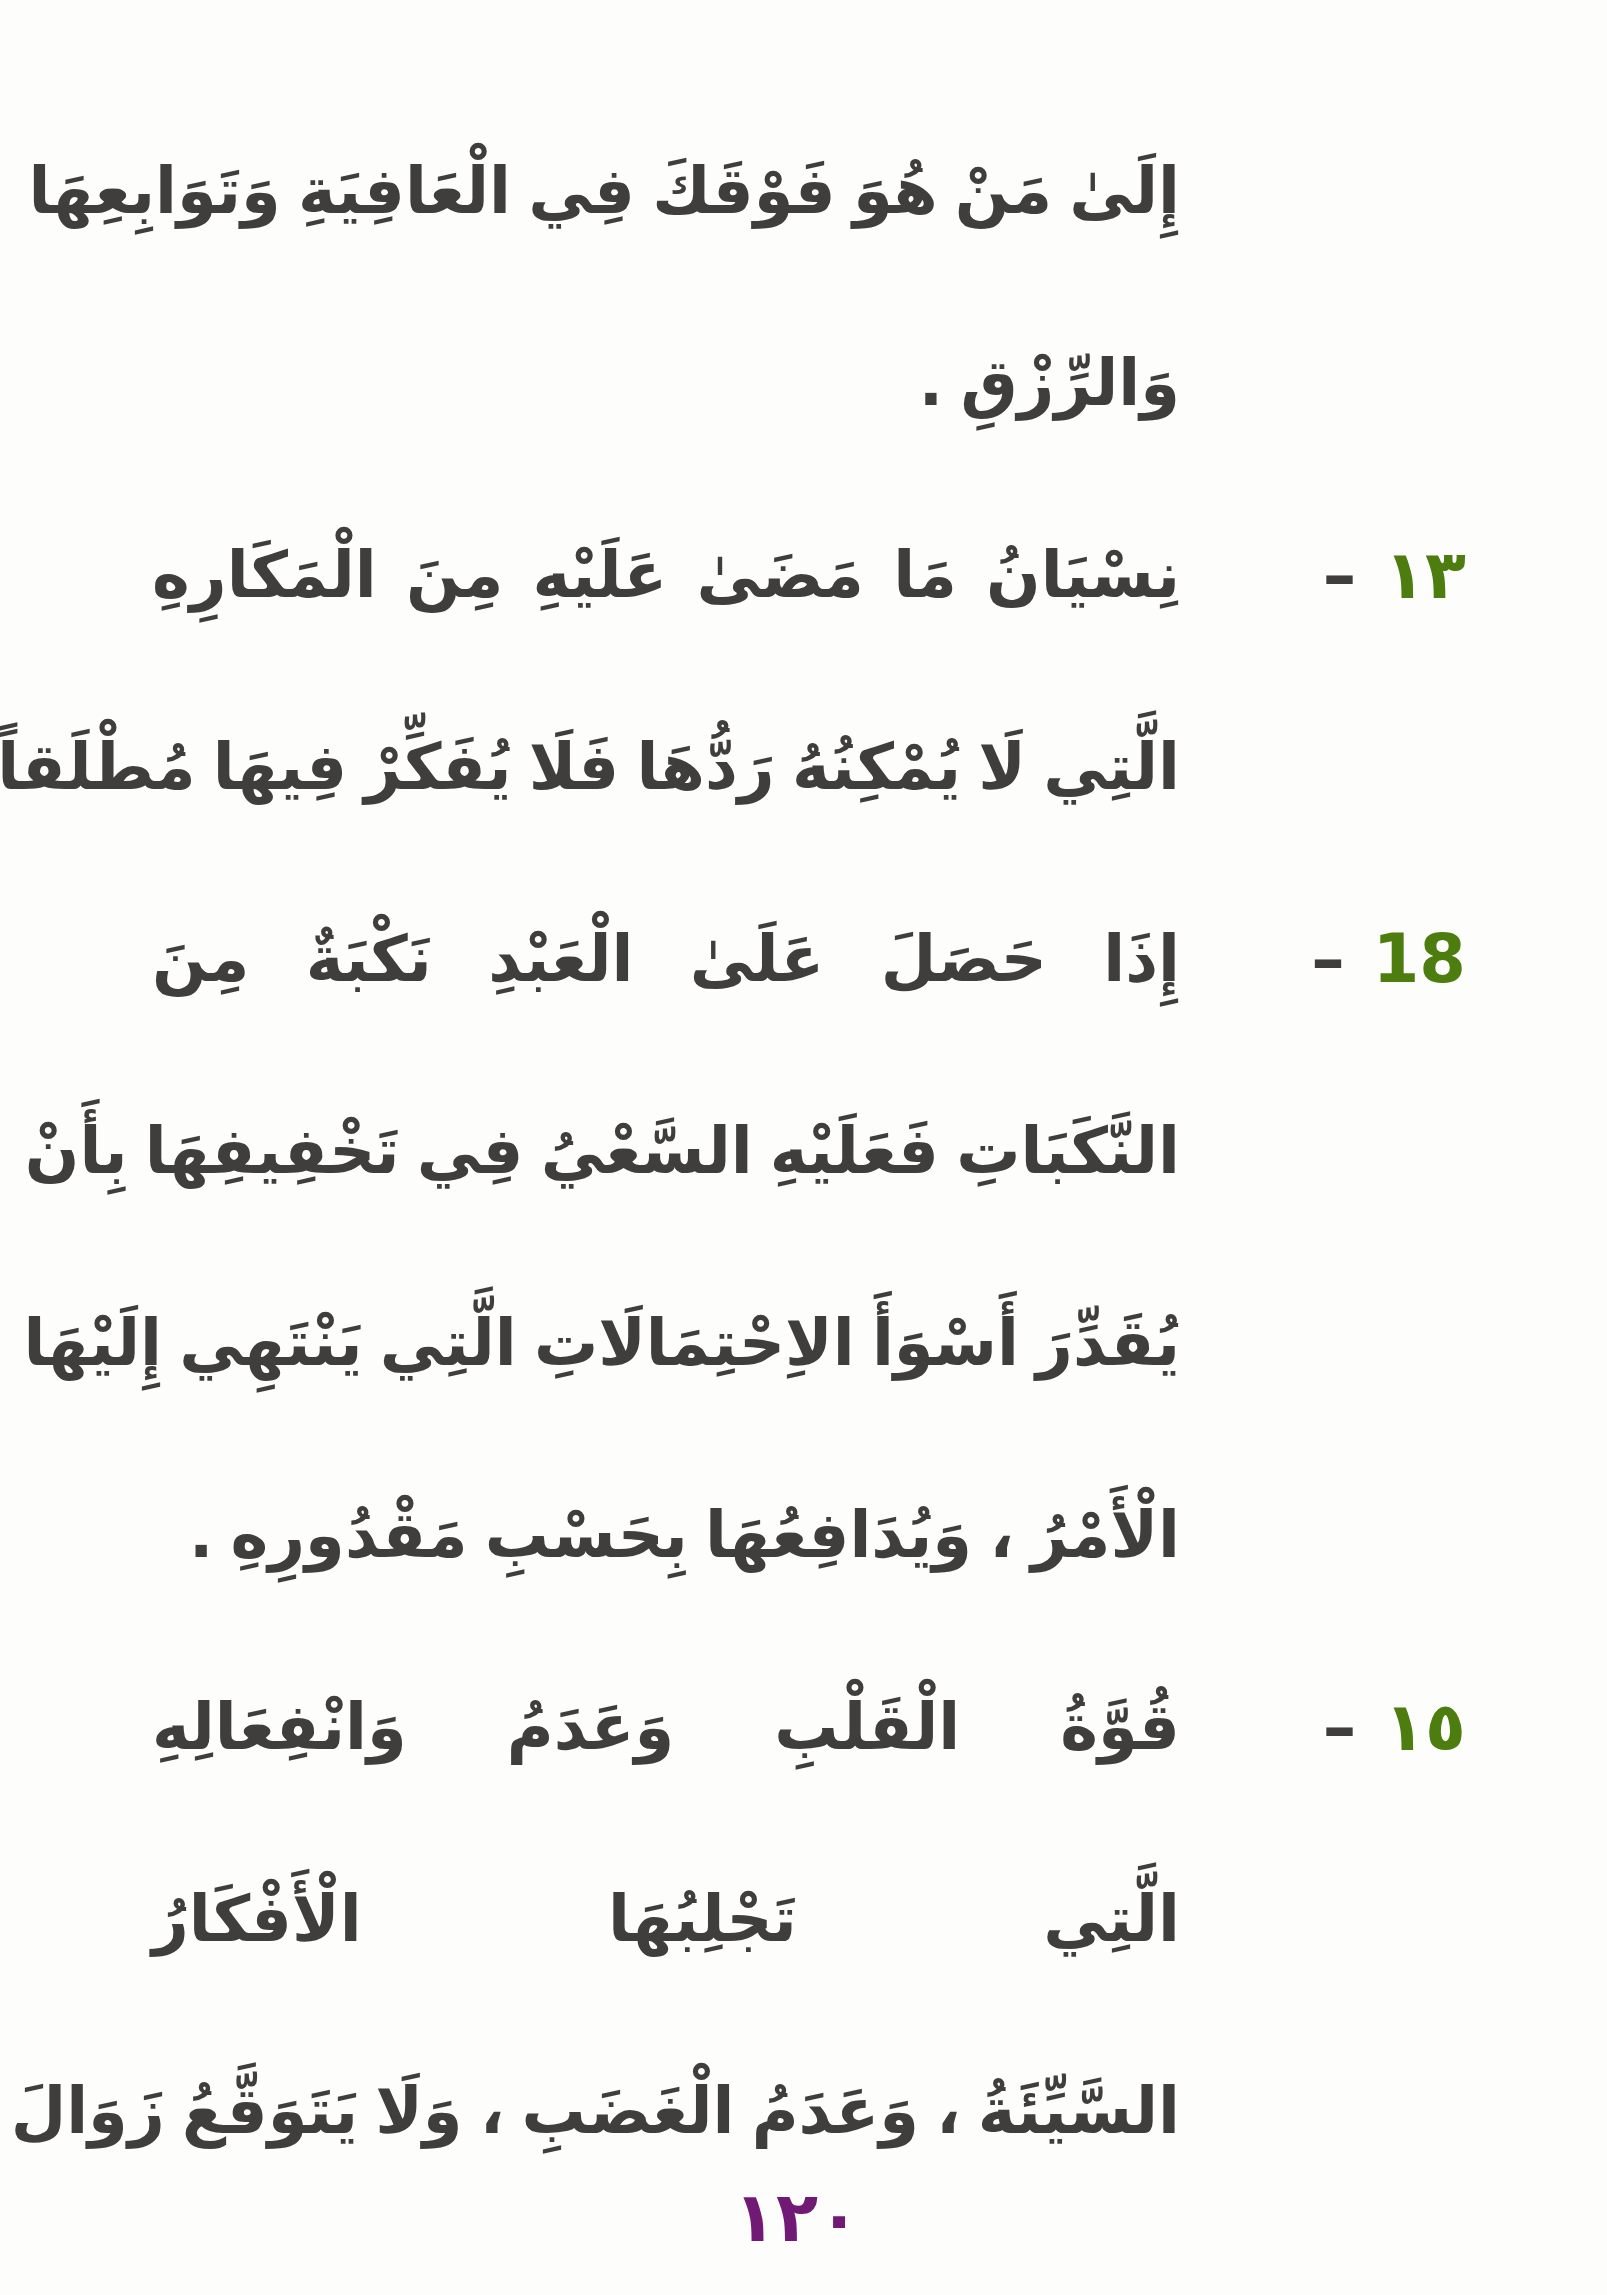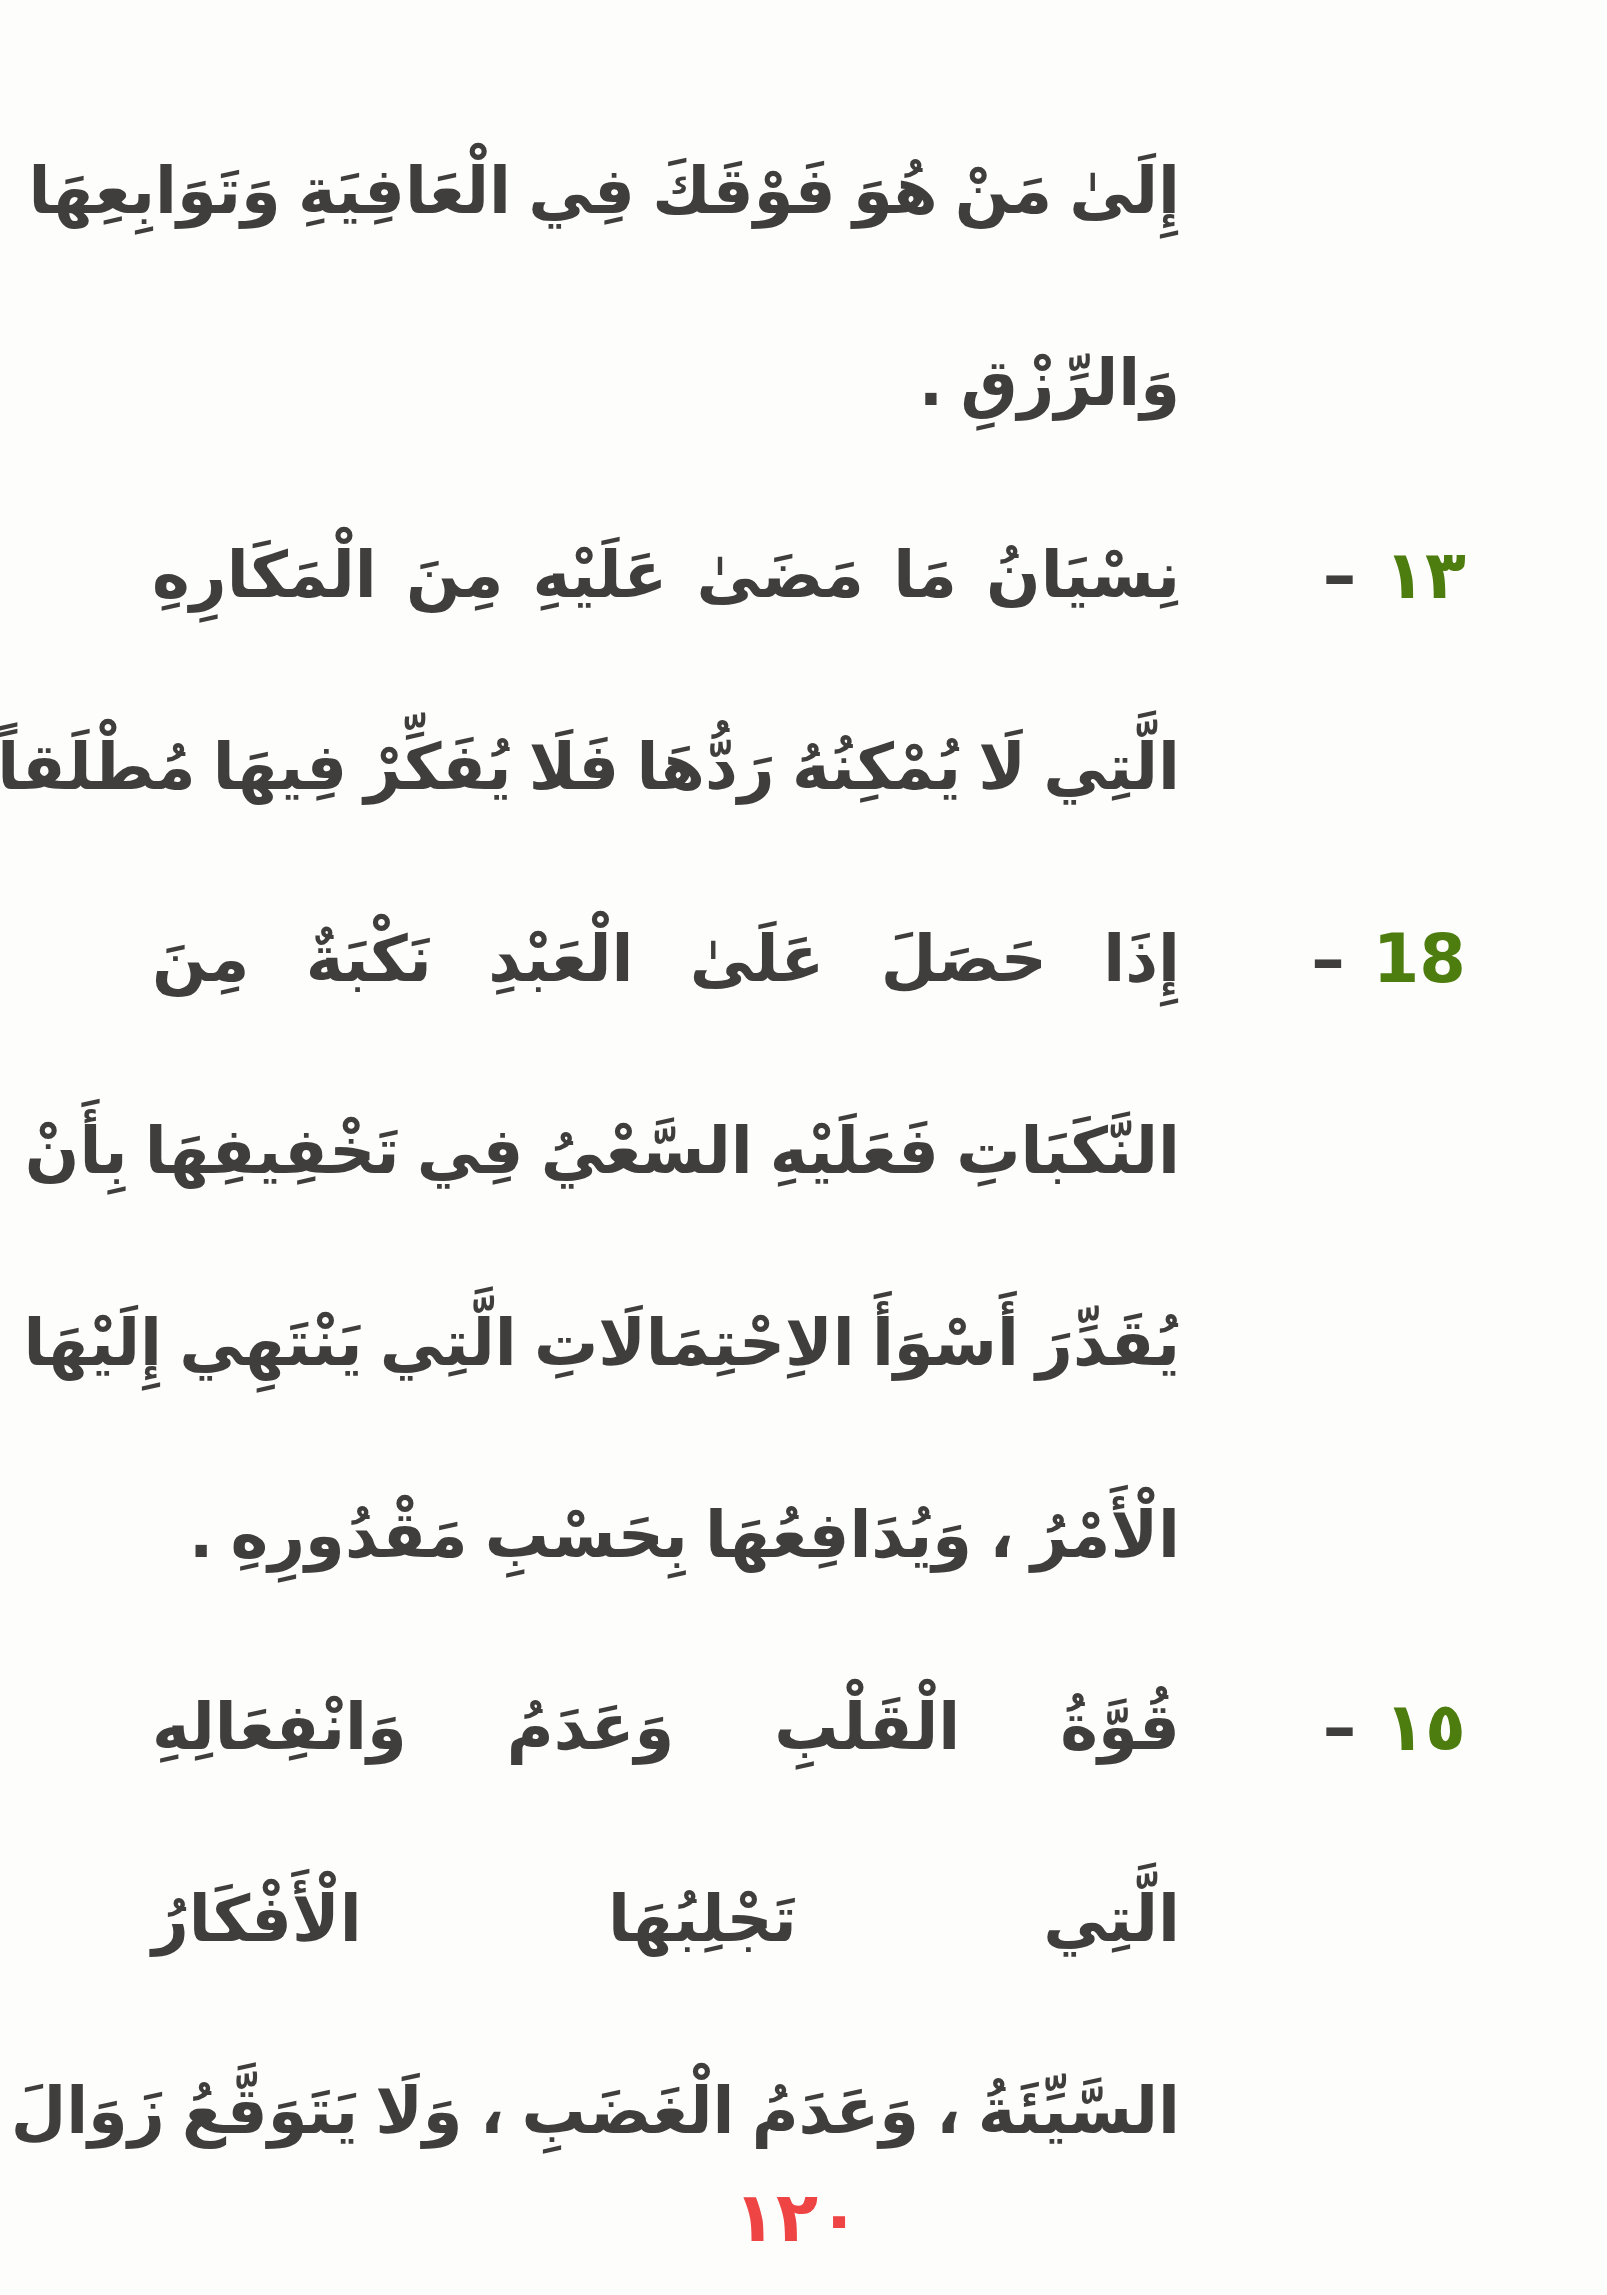--- a/index.html
+++ b/index.html
@@ -68,21 +68,21 @@
     position: absolute;
     left: 0;
     right: 13px;
     top: 2147px;
     height: 140px;
     display: flex;
     align-items: center;
     justify-content: center;
     font-size: 69px;
     font-weight: 700;
-    color: #ef4444;
+    color: #701a75;
   }
 </style>
 </head>
 <body>
 
 <div class="page">
 
   <div class="text-block">
 
     <div class="line">

